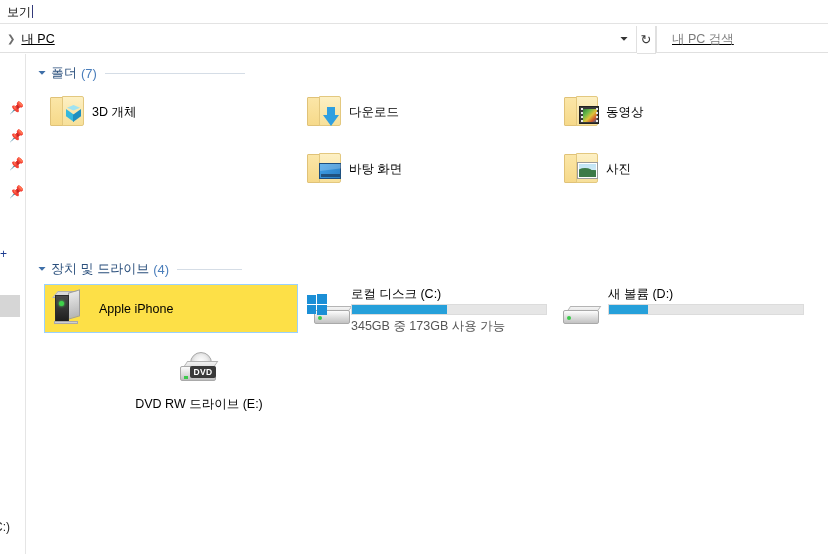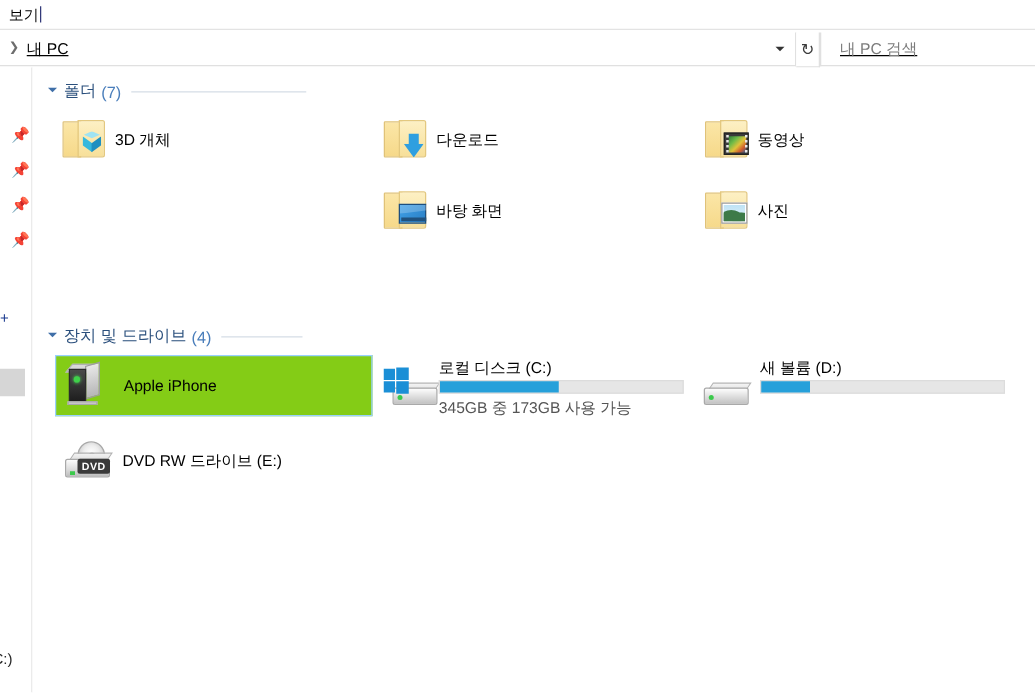--- a/index.html
+++ b/index.html
@@ -192,21 +192,21 @@
 
   
   .tile {
     position: absolute;
     width: 250px;
     height: 50px;
     display: flex;
     align-items: center;
   }
   .tile.selected {
-    background: #84cc16;
+    background: #fde047;
     border: 1px solid #99d1ff;
     box-sizing: border-box;
   }
   .tile-icon {
     width: 46px;
     height: 48px;
     flex: 0 0 46px;
     position: relative;
   }
   .tile-label {
@@ -761,21 +761,21 @@
         <div class="hdd-body"></div>
         <div class="hdd-led"></div>
       </div>
     </div>
     <div class="drive-name">새 볼륨 (D:)</div>
     <div class="drive-bar">
       <div class="drive-bar-fill" id="bar-d" style="width:20%"></div>
     </div>
   </div>
 
-  <div class="tile" style="left:18px; top:290px; width:280px;">
+  <div class="tile" style="left:32px; top:290px; width:280px;flex-direction:column;">
     <div class="tile-icon" style="width:52px; flex:0 0 52px;">
       <div class="dvd-wrap">
         <div class="dvd-disc">
             <div class="dvd-hole"></div>
           </div>
         <div class="dvd-tray-top"></div>
         <div class="dvd-tray"></div>
         <div class="dvd-led"></div>
         <div class="dvd-badge">DVD</div>
       </div>

